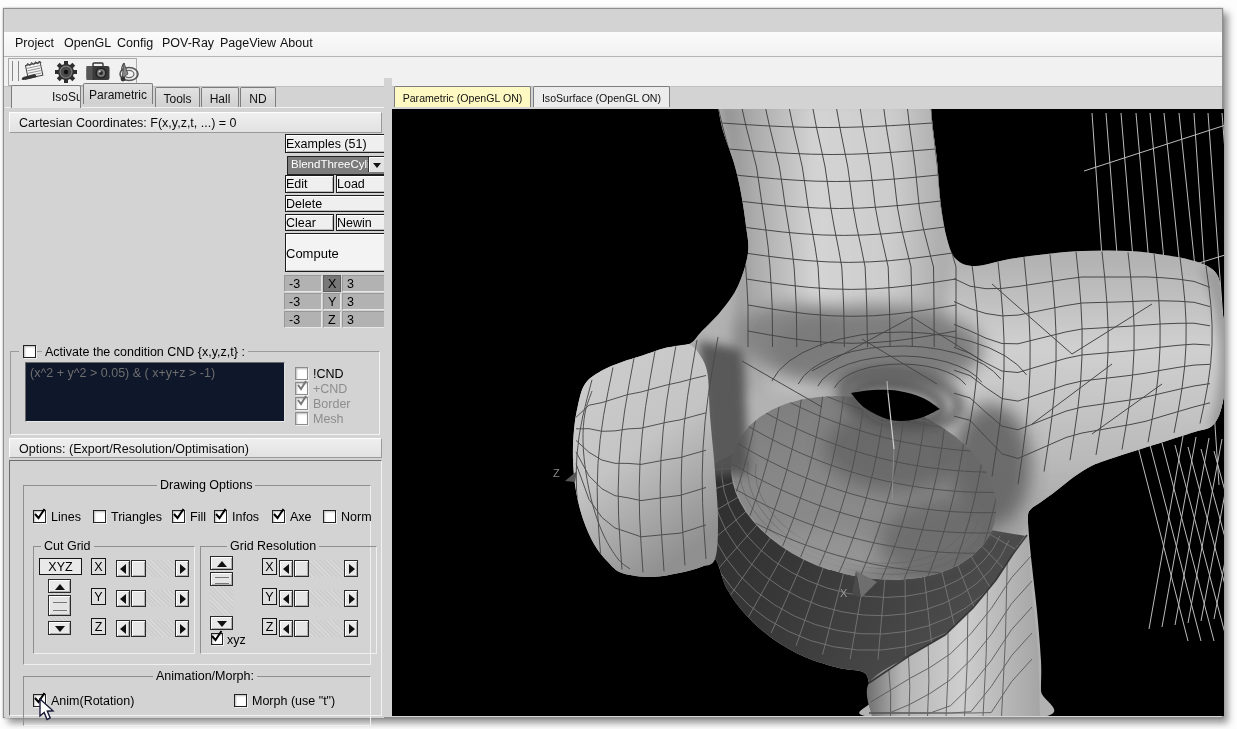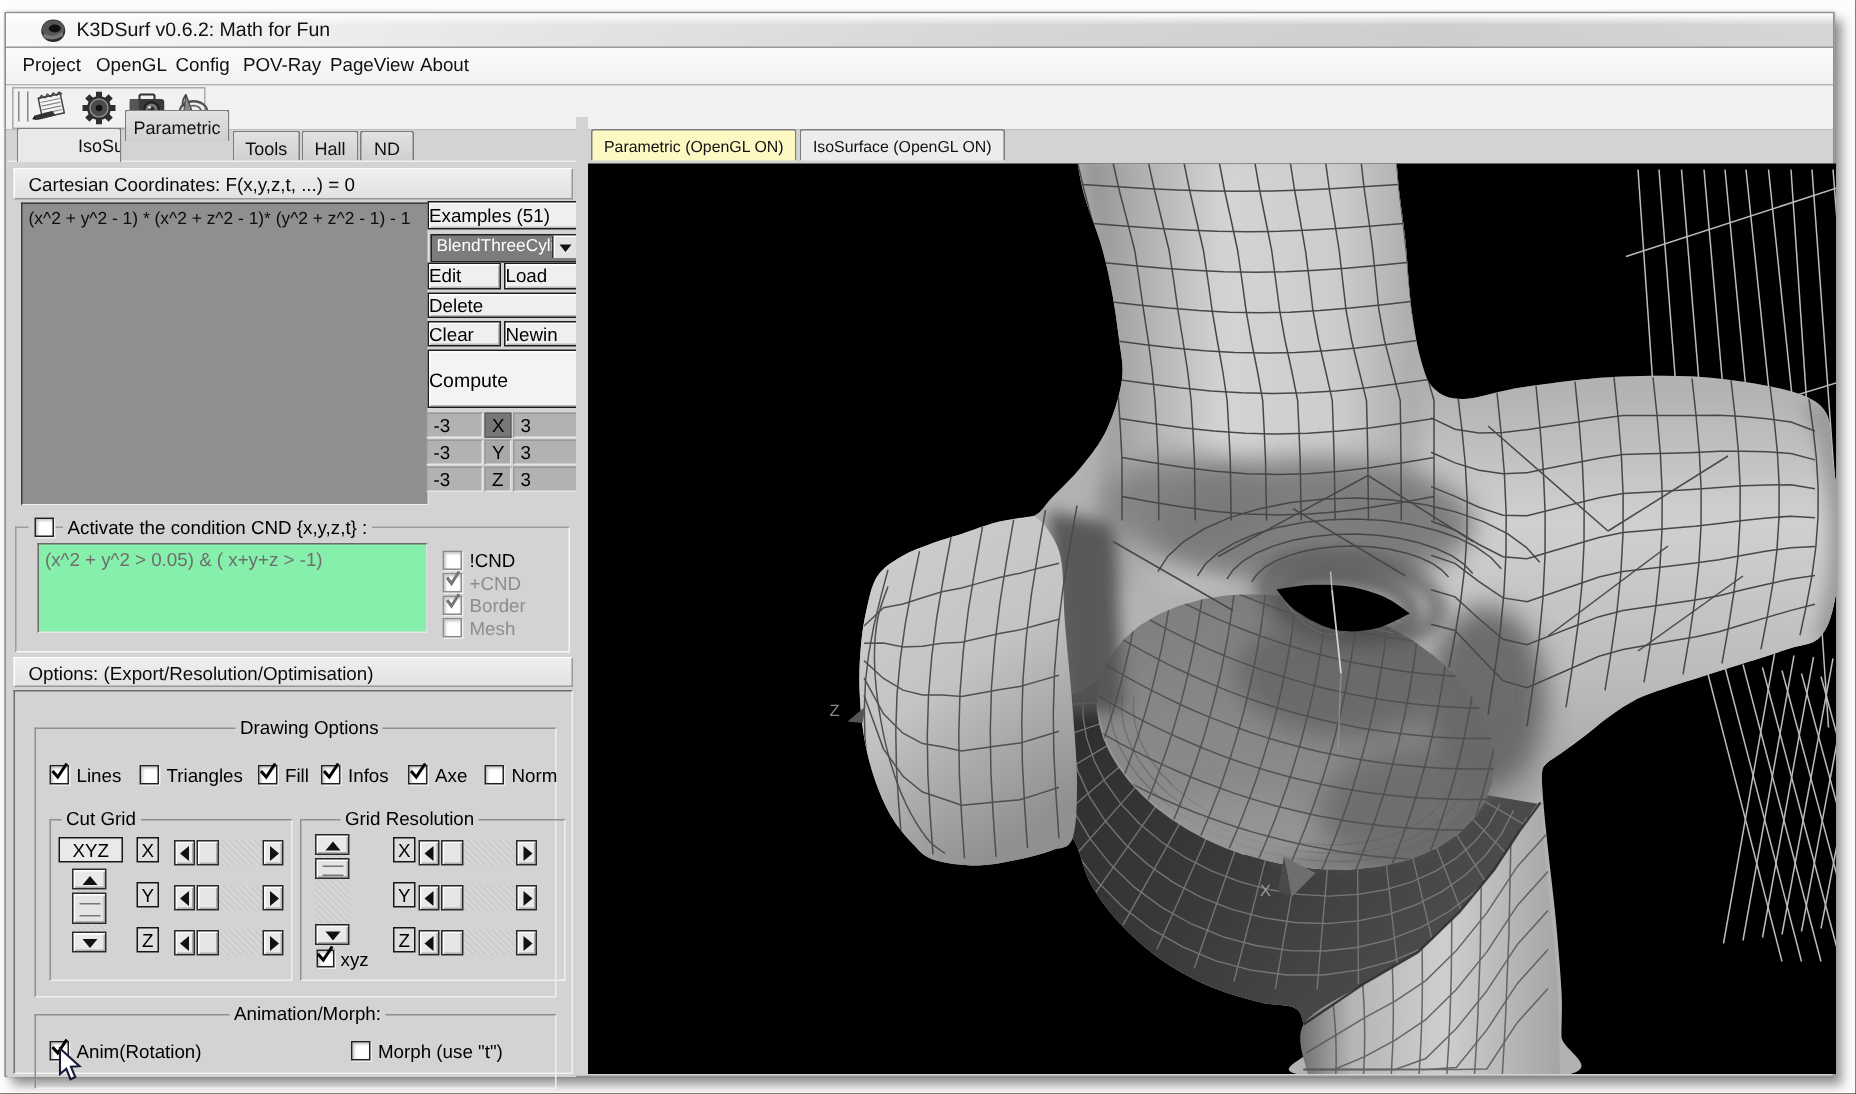--- a/index.html
+++ b/index.html
@@ -37,30 +37,20 @@
 .gtitle{position:absolute;background:#d3d3d3;font-size:12.5px;color:#000;padding:0 3px;}
 .sbtn{position:absolute;box-sizing:border-box;background:#e9e9e9;border:1px solid #2a2a2a;box-shadow:inset 1px 1px 0 #fff, inset -1px -1px 0 #aeaeae;}
 .arr{position:absolute;width:0;height:0;}
 .track{position:absolute;background:#cecece;background-image:repeating-linear-gradient(45deg,#d9d9d9 0 1px,transparent 1px 3px);}
 .sqbtn{position:absolute;box-sizing:border-box;background:#dedede;border:1px solid #161616;font-size:12.5px;color:#000;text-align:center;}
 </style>
 </head>
 <body>
 <div id="stage">
 <div id="win">
-  <div id="titlebar">
-        <div class="sheen"></div>
-    <div id="app-icon"><svg width="17" height="17" viewBox="0 0 17 17">
-            <ellipse cx="8.5" cy="8.5" rx="8" ry="7.5" fill="#2b2b2b"></ellipse>
-            <ellipse cx="8.5" cy="7" rx="7.5" ry="5.5" fill="#555"></ellipse>
-            <ellipse cx="9.5" cy="7" rx="4" ry="2.6" fill="#111"></ellipse>
-            <path d="M2 10 Q8 14 15 9 L15 12 Q8 16 2 13 Z" fill="#777"></path>
-          </svg></div>
-    <div id="title-text">K3DSurf v0.6.2: Math for Fun</div>
-  </div>
   <div id="menubar">
     <span style="left:11px">Project</span>
         <span style="left:60px">OpenGL</span>
         <span style="left:113px">Config</span>
         <span style="left:158px">POV-Ray</span>
         <span style="left:216px">PageView</span>
         <span style="left:276px">About</span>
   </div>
   <div id="toolbar">
     <div id="toolbox">
@@ -129,35 +119,32 @@
           <ellipse cx="14" cy="13" rx="5" ry="3.6" fill="none" stroke="#666" stroke-width="1.2"></ellipse>
           <path d="M9 2 L13 13 L7 17 Z" fill="#888" stroke="#444" stroke-width="0.8"></path>
           <path d="M9 2 q-3 4 -2 8" fill="none" stroke="#444" stroke-width="1.2"></path>
           <circle cx="8" cy="18" r="2.4" fill="#333"></circle>
         </svg>
       </div>
     </div>
   </div>
 
   <div class="tab active" style="left:7px;top:76px;width:70px;padding-left:40px;">IsoSurface</div>
-  <div class="tab" style="left:79px;top:64px;width:70px;">Parametric</div>
+  <div class="tab" style="left:79px;top:74px;width:70px;">Parametric</div>
   <div class="tab" style="left:151px;top:78px;width:45px;">Tools</div>
   <div class="tab" style="left:197px;top:78px;width:38px;">Hall</div>
   <div class="tab" style="left:236px;top:78px;width:36px;">ND</div>
 
   <div class="tab" style="left:390px;top:77px;width:137px;background:#fef9c3;font-size:10.6px;padding-top:5px;">Parametric (OpenGL ON)</div>
   <div class="tab" style="left:529px;top:77px;width:137px;background:#ececec;font-size:10.6px;padding-top:5px;">IsoSurface (OpenGL ON)</div>
 
   <div id="lpanel">
 
     <div class="hdrbar" style="left:4px;top:4px;width:373px;height:21px;">Cartesian Coordinates: F(x,y,z,t, ...) = 0</div>
 
-    <div class="abs" style="left:9px;top:27px;width:270px;height:200px;background:#8f8f8f;border:1px solid #3d3d3d;border-bottom-color:#efefef;border-right-color:#dedede;">
-      <div class="abs" style="left:4px;top:3px;font-size:11.6px;color:#0d0d0d;white-space:nowrap;">(x^2 + y^2 - 1) * (x^2 + z^2 - 1)* (y^2 + z^2 - 1) - 1</div>
-    </div>
 
     <div class="btn" style="left:280px;top:26px;width:101px;height:19px;padding-top:2px;">Examples (51)</div>
     <div class="abs" style="left:282px;top:48px;width:97px;height:17px;border:1px solid #222;background:#7c7c7c;">
       <div class="abs" style="left:1px;top:1px;width:77px;height:13px;background:#7c7c7c;color:#fff;font-size:11.5px;padding-left:2px;overflow:hidden;white-space:nowrap;">BlendThreeCylind</div>
       <div class="abs" style="right:0px;top:0px;width:16px;height:15px;background:#e3e3e3;border-left:1px solid #333;box-shadow:inset 1px 1px 0 #fff;">
         <div class="arr" style="left:4px;top:6px;border-left:4px solid transparent;border-right:4px solid transparent;border-top:5px solid #111;"></div>
       </div>
     </div>
     <div class="btn" style="left:280px;top:67px;width:49px;height:18px;padding-top:1px;">Edit</div>
     <div class="btn" style="left:331px;top:67px;width:50px;height:18px;padding-top:1px;">Load</div>
@@ -173,21 +160,21 @@
     <div class="cell" style="left:318px;top:185px;width:18px;height:17px;background:#a9a9a9;">Y</div>
     <div class="cell" style="left:337px;top:185px;width:44px;height:17px;">3</div>
     <div class="cell" style="left:279px;top:203px;width:38px;height:17px;">-3</div>
     <div class="cell" style="left:318px;top:203px;width:18px;height:17px;background:#a9a9a9;">Z</div>
     <div class="cell" style="left:337px;top:203px;width:44px;height:17px;">3</div>
 
     <div class="gbox" style="left:5px;top:243px;width:370px;height:84px;"></div>
     <div class="abs" style="left:14px;top:236px;background:#d3d3d3;padding:0 4px;height:14px;"></div>
     <div class="cb" style="left:18px;top:237px;"></div>
     <div class="cklbl" style="left:37px;top:237px;background:#d3d3d3;padding:0 3px;">Activate the condition CND {x,y,z,t} :</div>
-    <div class="abs" style="left:20px;top:254px;width:258px;height:58px;background:#86efac;border:1px solid #6a6a6a;border-bottom-color:#e8e8e8;border-right-color:#e0e0e0;text-align:right;">
+    <div class="abs" style="left:20px;top:254px;width:258px;height:58px;background:#0f172a;border:1px solid #6a6a6a;border-bottom-color:#e8e8e8;border-right-color:#e0e0e0;text-align:right;">
       <div class="abs" style="left:4px;top:3px;font-size:12.5px;color:#6e6e6e;">(x^2 + y^2 &gt; 0.05) &amp; ( x+y+z &gt; -1)</div>
     </div>
     <div class="cb dis" style="left:290px;top:259px;"></div>
         <div class="cklbl" style="left:308px;top:259px;color:#000000;">!CND</div>
     <div class="cb dis" style="left:290px;top:274px;"></div>
         <div class="cklbl" style="left:308px;top:274px;color:#8d8d8d;">+CND</div>
     <div class="cb dis" style="left:290px;top:289px;"></div>
         <div class="cklbl" style="left:308px;top:289px;color:#8d8d8d;">Border</div>
     <div class="cb dis" style="left:290px;top:304px;"></div>
         <div class="cklbl" style="left:308px;top:304px;color:#8d8d8d;">Mesh</div>

